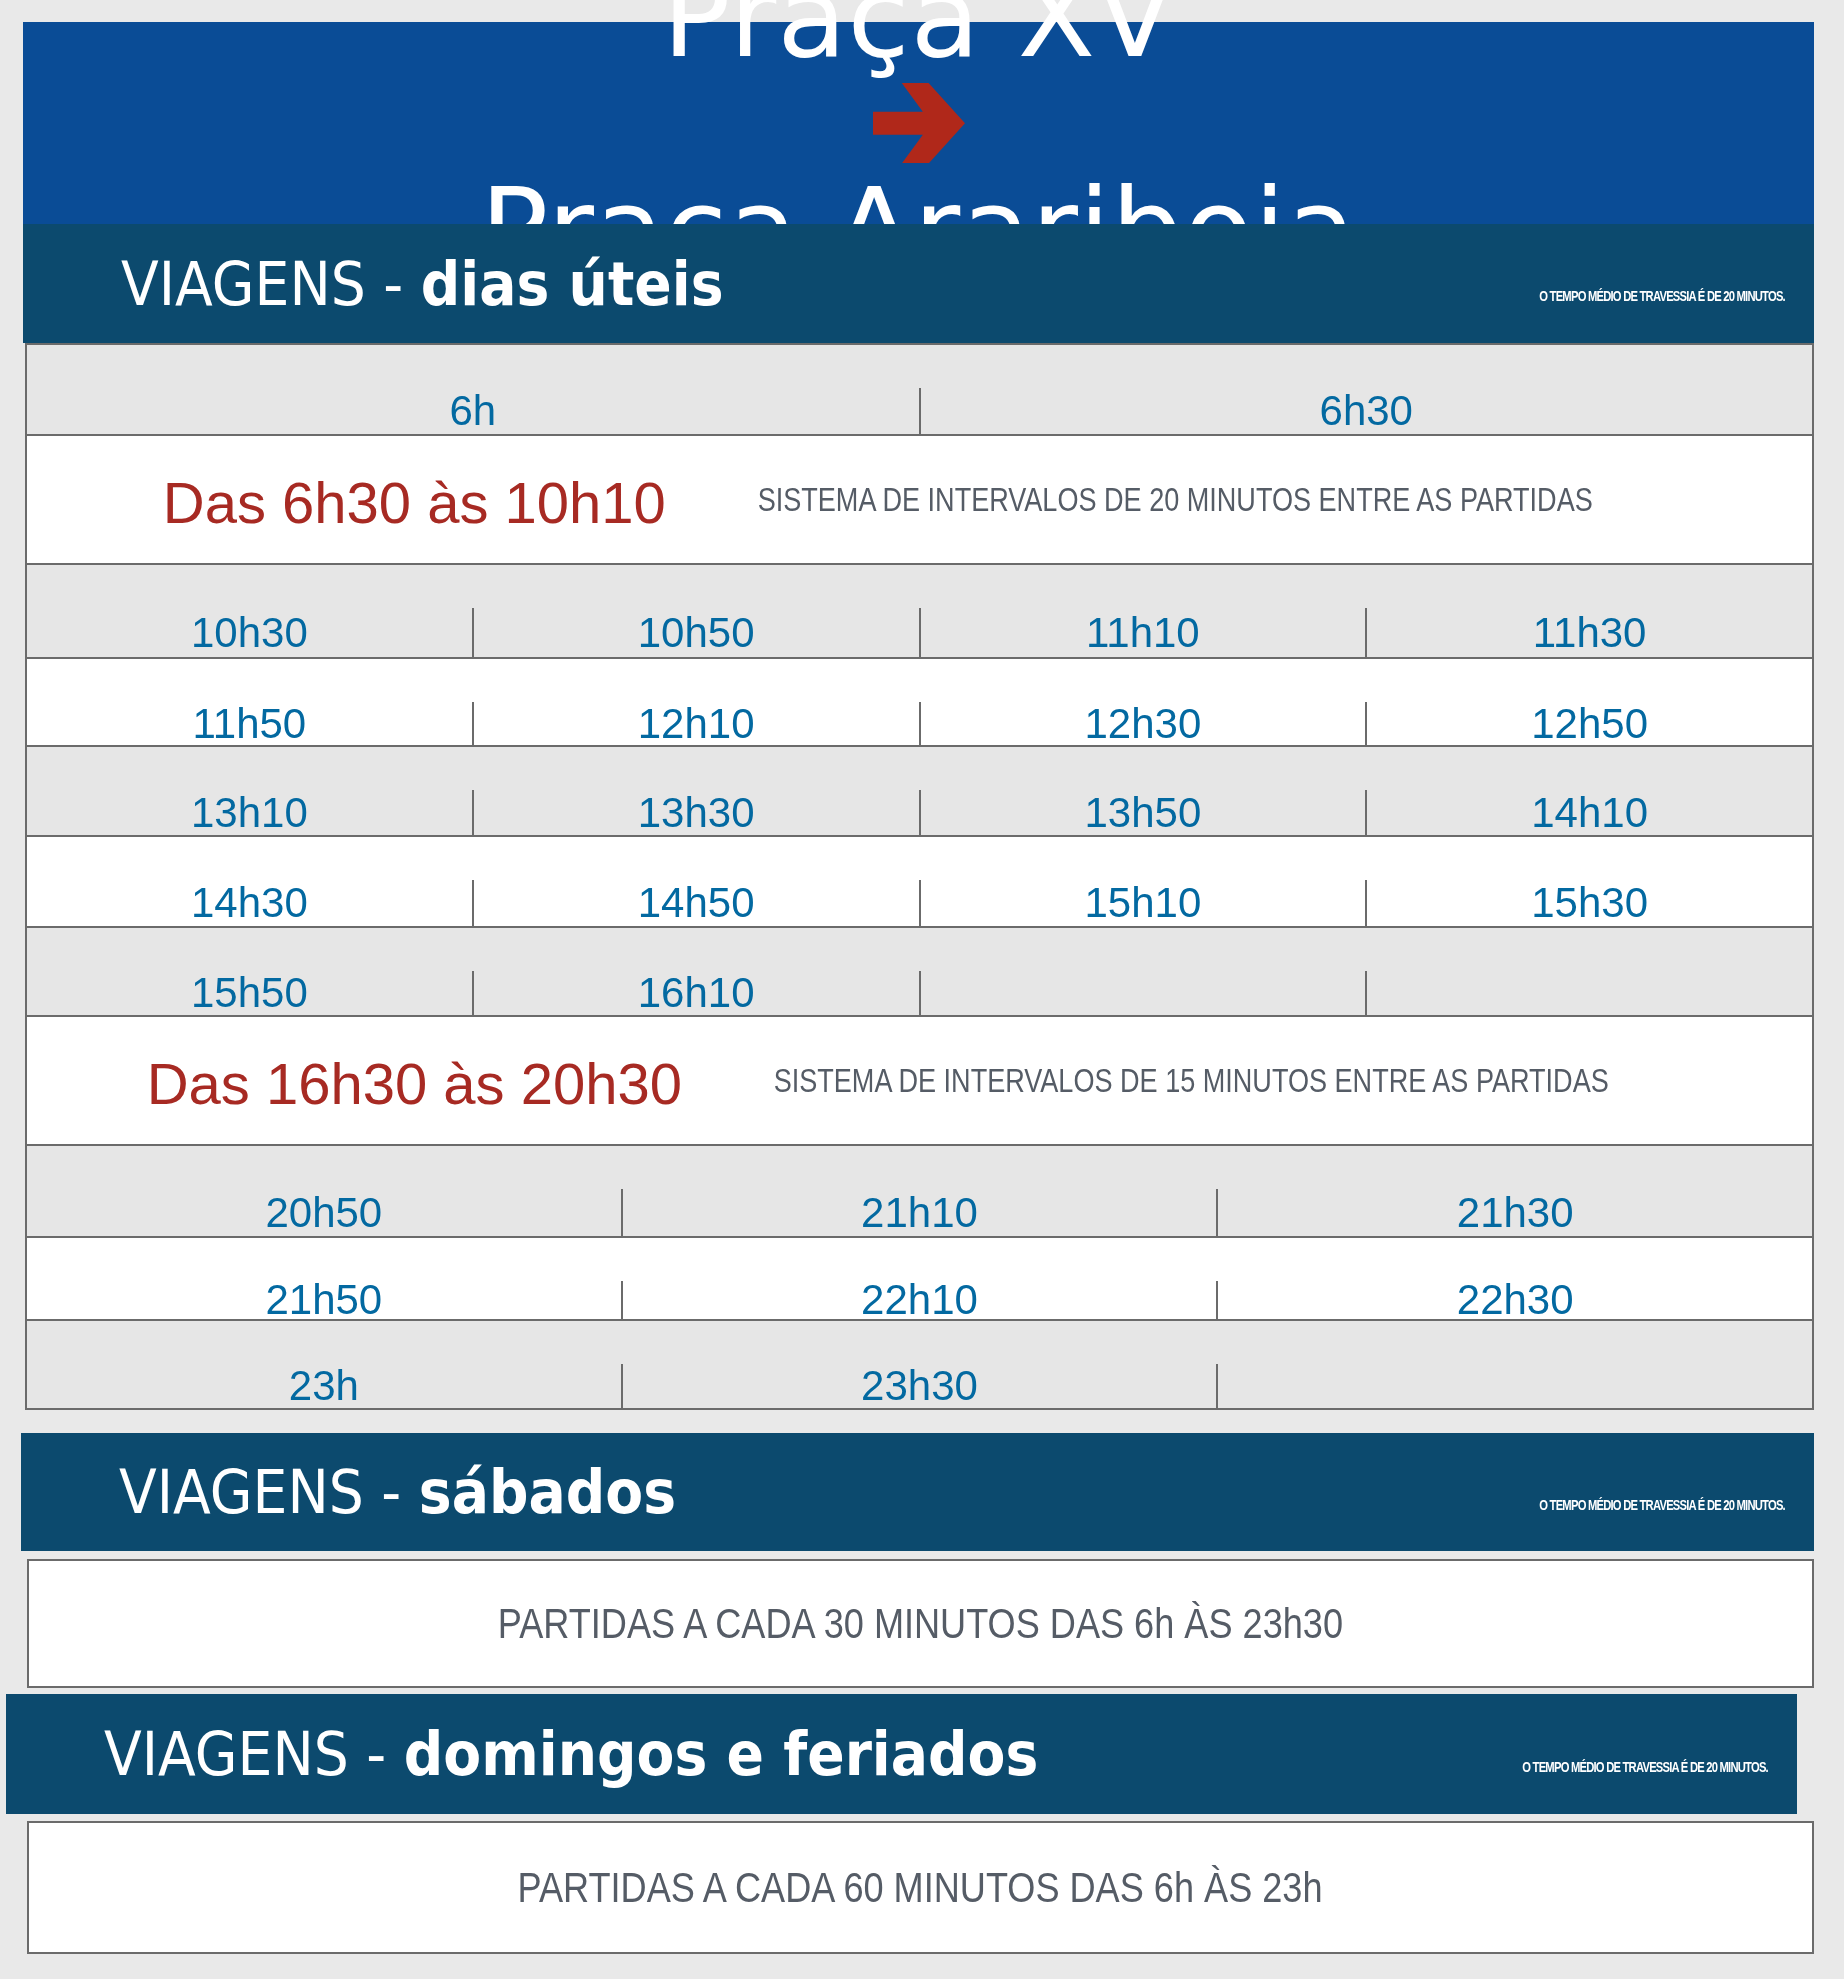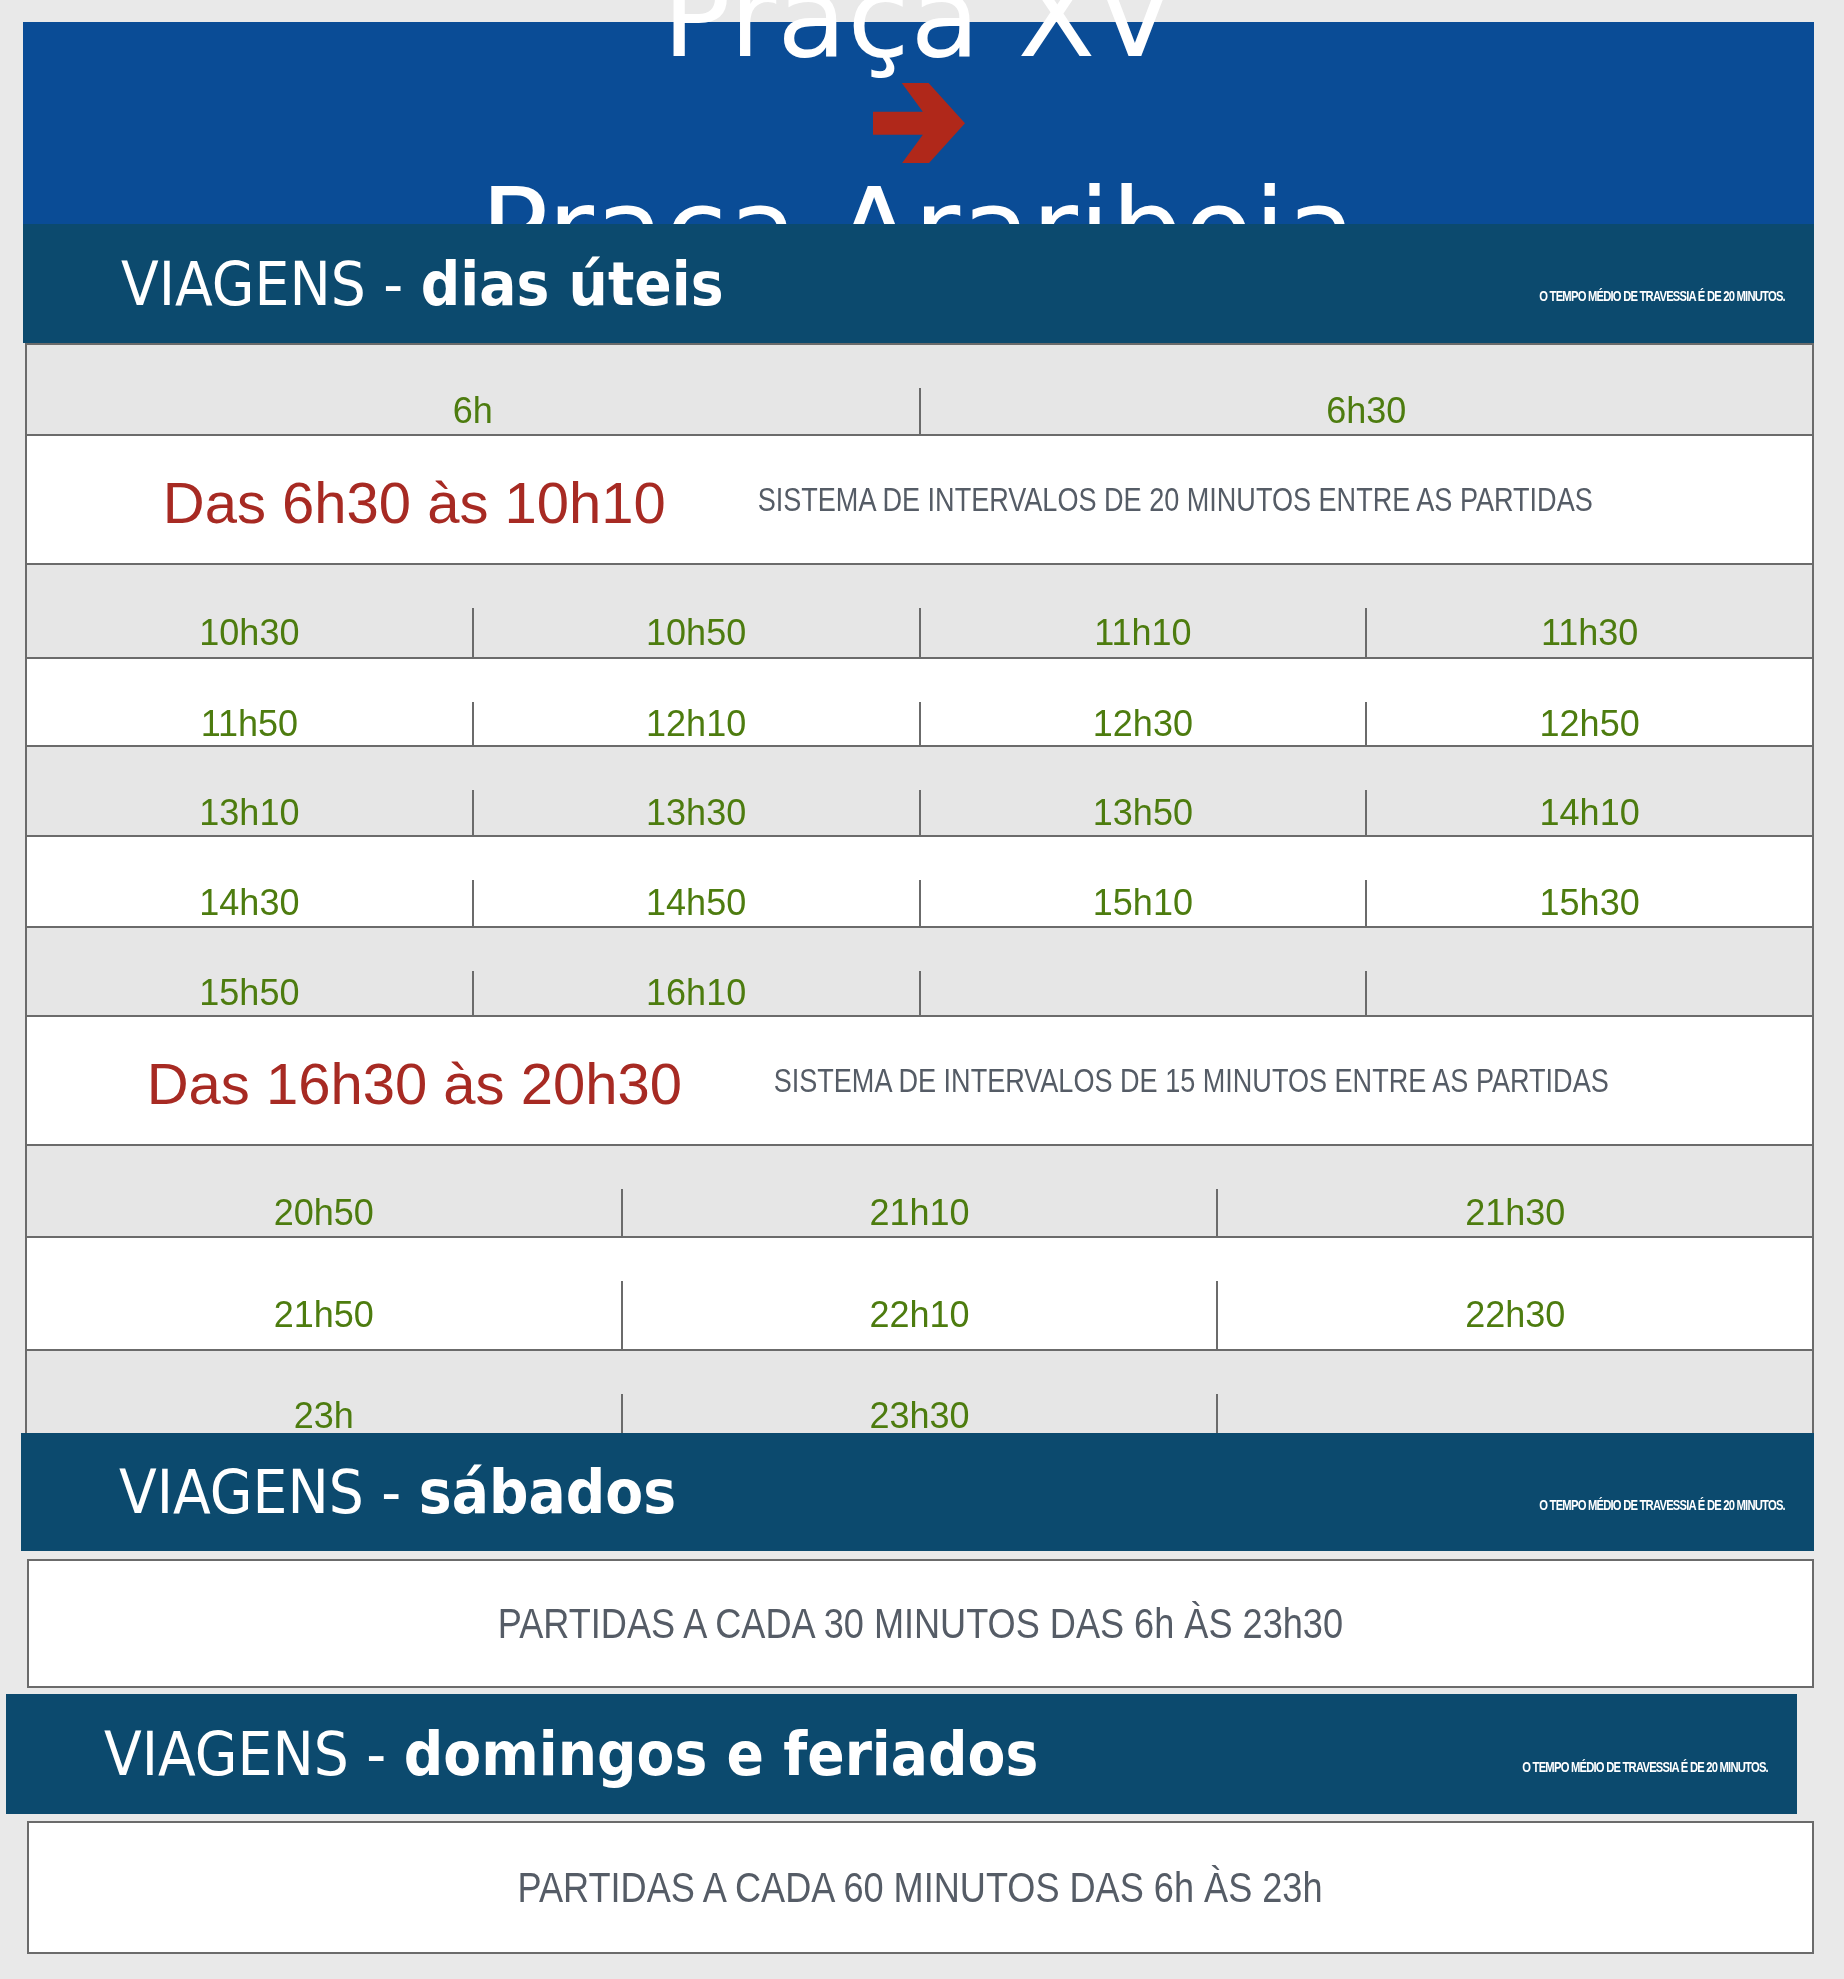--- a/index.html
+++ b/index.html
@@ -54,22 +54,22 @@
     left: 25px; top: 343px; width: 1789px;
     border: 2.9px solid #6b6b6b; border-top: 0;
     background: #ffffff;
   }
   .row { display: flex; border-top: 2.9px solid #6b6b6b; box-sizing: border-box; }
   .row.grey { background: #e6e6e6; }
   .row.white { background: #ffffff; }
   .cell {
     flex: 1;
     display: flex; align-items: center; justify-content: center;
-    color: #4d7c0f;
-    font-size: 36px;
+    color: #0369a1;
+    font-size: 42px;
     font-family: "Liberation Sans", sans-serif;
     border-left: 2.9px solid #6b6b6b;
     margin-top: 43px;
   }
   .cell:first-child { border-left: 0; }
   .interval {
     background: #ffffff;
     display: flex; flex-direction: row; align-items: center; justify-content: center;
     border-top: 2.9px solid #6b6b6b;
     padding-left: 8px;
@@ -162,21 +162,21 @@
   <div class="interval" style="height:127px;">
     <div class="int-heading">Das 16h30 às 20h30</div>
     <div class="int-sub">SISTEMA DE INTERVALOS DE 15 MINUTOS ENTRE AS PARTIDAS</div>
   </div>
 
   <div class="row grey" style="height:92px;">
     <div class="cell">20h50</div>
     <div class="cell">21h10</div>
     <div class="cell">21h30</div>
   </div>
-  <div class="row white" style="height:113px;">
+  <div class="row white" style="height:83px;">
     <div class="cell">21h50</div>
     <div class="cell">22h10</div>
     <div class="cell">22h30</div>
   </div>
   <div class="row grey" style="height:89px;">
     <div class="cell">23h</div>
     <div class="cell">23h30</div>
     <div class="cell"></div>
   </div>
 </div>

